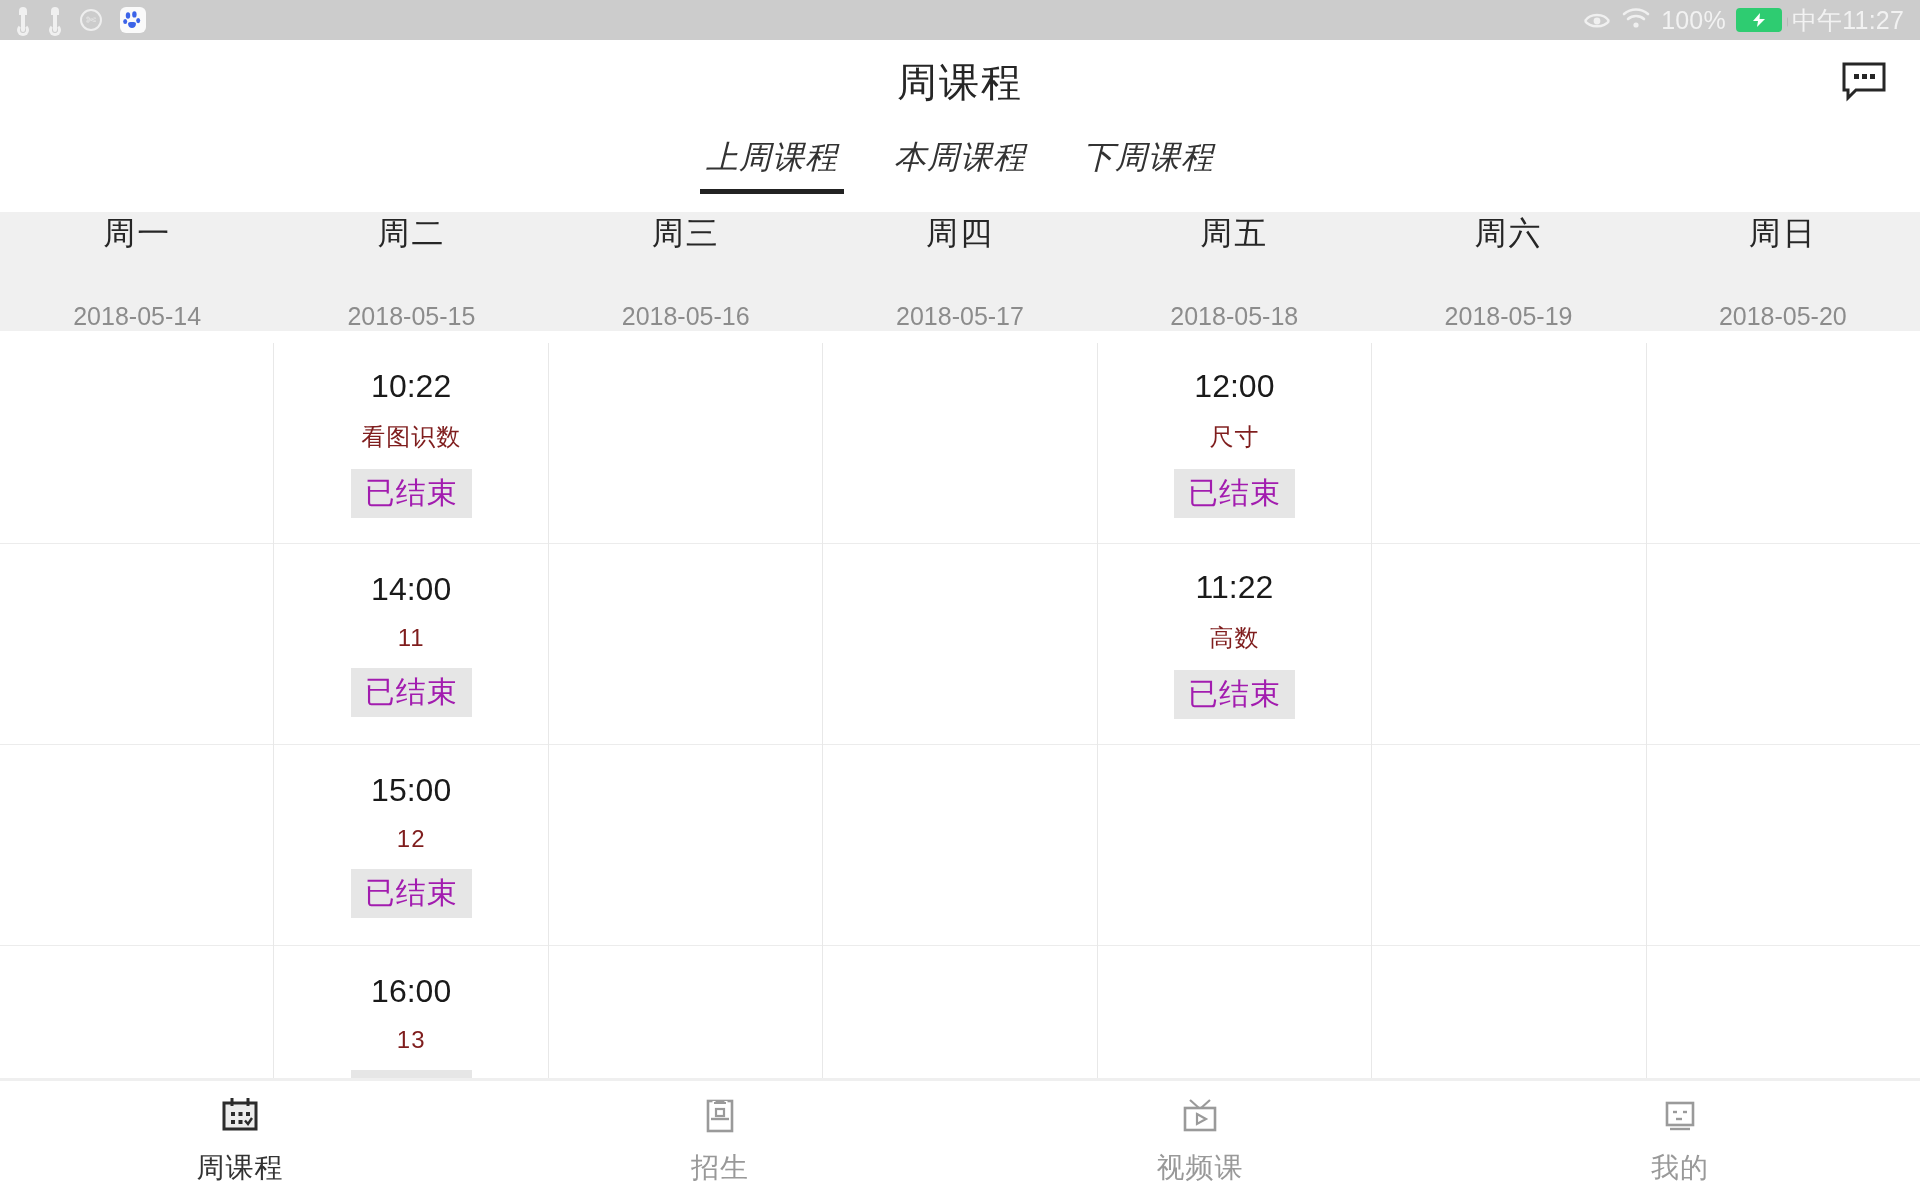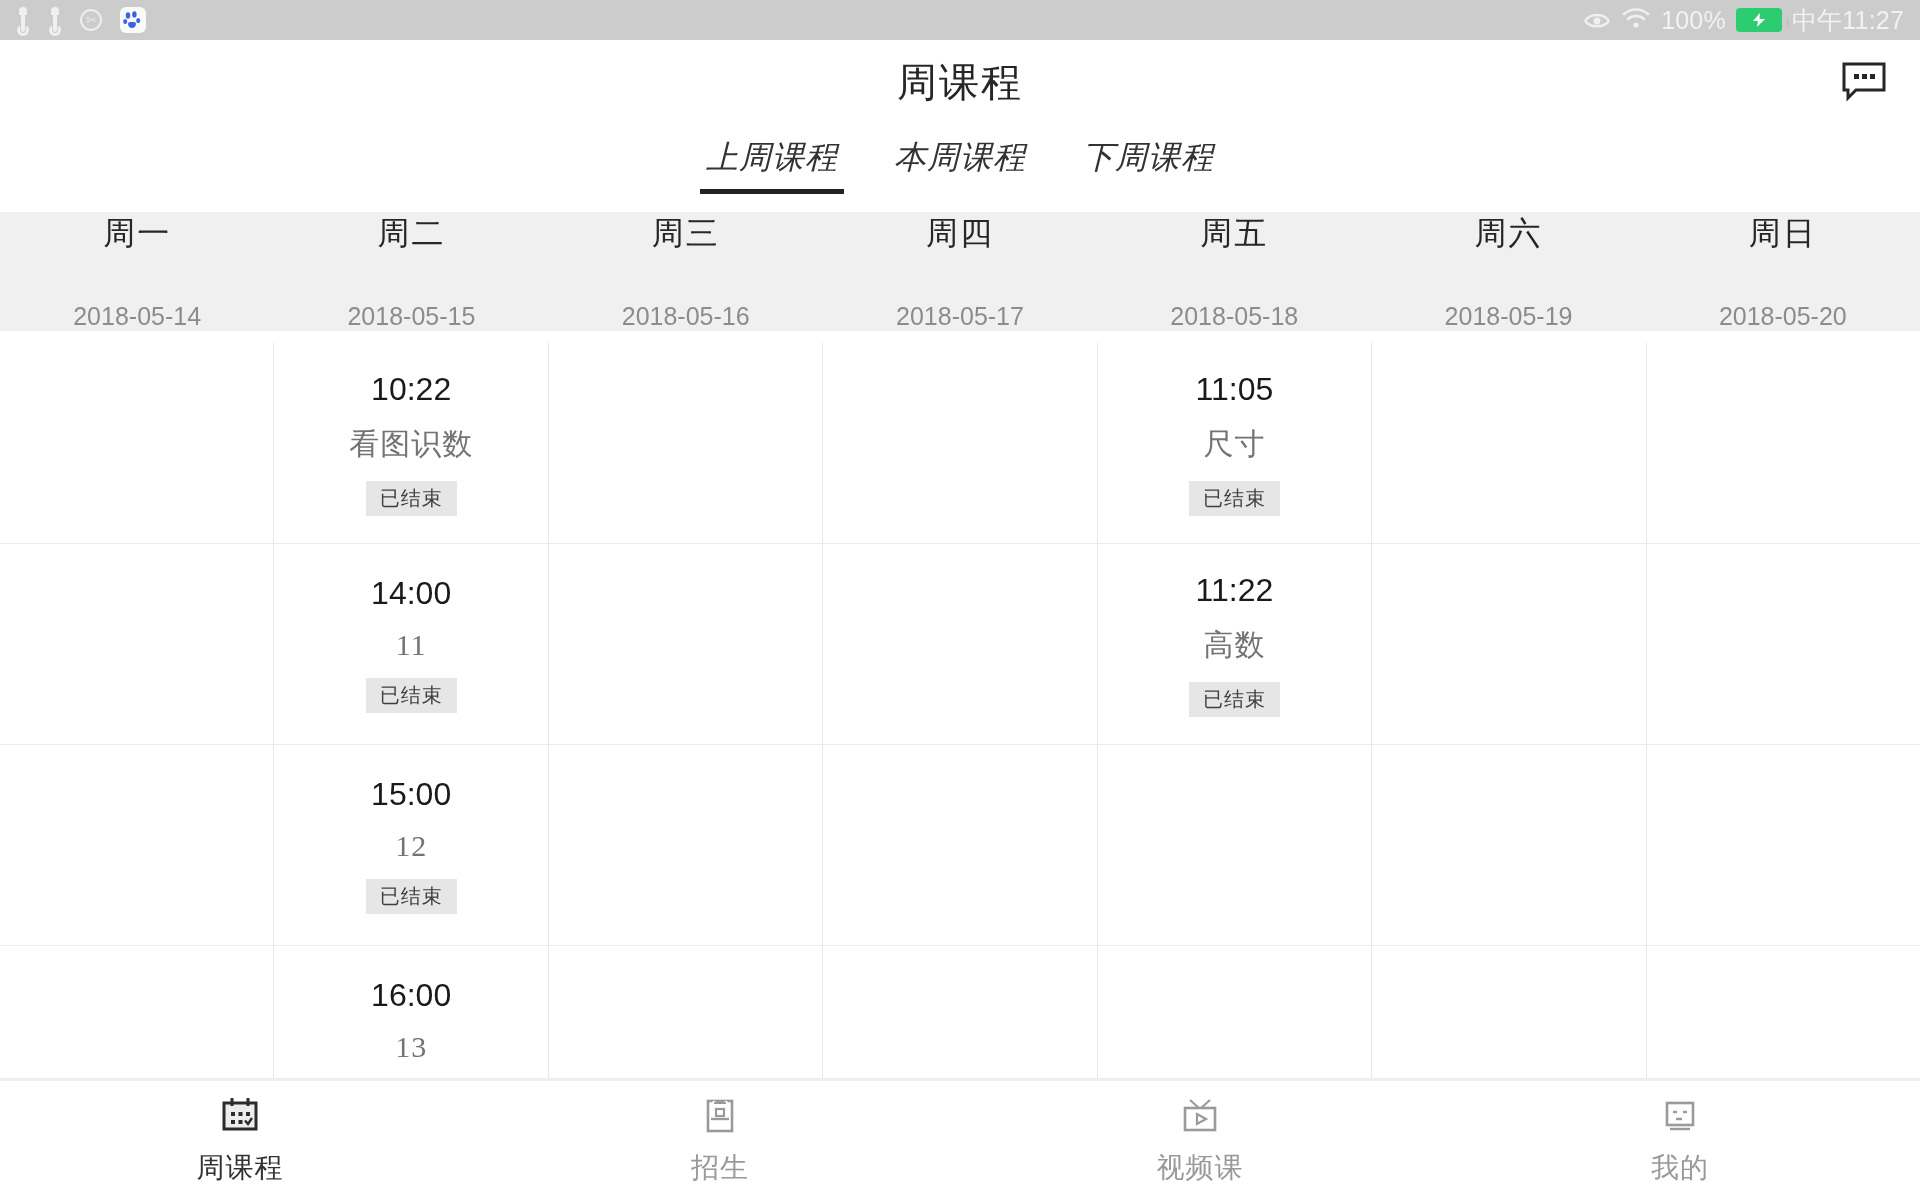--- a/index.html
+++ b/index.html
@@ -68,22 +68,22 @@
 
   
   .gridwrap { flex:1 1 auto; overflow:hidden; background:#ffffff; position:relative;margin-top:12px; }
   .grid { display:flex; width:100%; }
   .col { flex:1 1 0; border-right:1px solid #e8e8e8; }
   .col:last-child { border-right:none; }
   .cell { height:201px; border-bottom:1px solid #ececec;
     display:flex; flex-direction:column; align-items:center; justify-content:center; gap:16px; }
   .cell.empty { gap:0; }
   .c-time { font-size:32px; color:#1a1a1a; }
-  .c-name { font-size:30px; color:#737373; letter-spacing:1px;font-family:Liberation Serif, serif; }
-  .c-badge { font-size:20px; color:#404040; background:#e6e6e6;
+  .c-name { font-size:24px; color:#7f1d1d; letter-spacing:1px; }
+  .c-badge { font-size:30px; color:#a21caf; background:#e6e6e6;
     padding:4px 14px; letter-spacing:1px; }
 
   
   .tabbar { flex:0 0 122px; background:#ffffff; border-top:3px solid #efefef;
     display:flex; }
   .tabbar-item { flex:1 1 0; display:flex; flex-direction:column;
     align-items:center; justify-content:center; gap:12px; cursor:pointer; }
   .tb-icon { width:46px; height:42px; display:flex; align-items:center; justify-content:center; }
   .tb-label { font-size:28px; color:#999999; letter-spacing:1px; }
   .tabbar-item.active .tb-label { color:#333333; }
@@ -230,21 +230,21 @@
           <div class="cell empty"></div>
         </div>
         <div class="col">
           <div class="cell empty"></div>
           <div class="cell empty"></div>
           <div class="cell empty"></div>
           <div class="cell empty"></div>
         </div>
         <div class="col">
           <div class="cell">
-            <div class="c-time">11:05</div>
+            <div class="c-time">12:00</div>
             <div class="c-name">尺寸</div>
             <div class="c-badge">已结束</div>
           </div>
           <div class="cell">
             <div class="c-time">11:22</div>
             <div class="c-name">高数</div>
             <div class="c-badge">已结束</div>
           </div>
           <div class="cell empty"></div>
           <div class="cell empty"></div>

